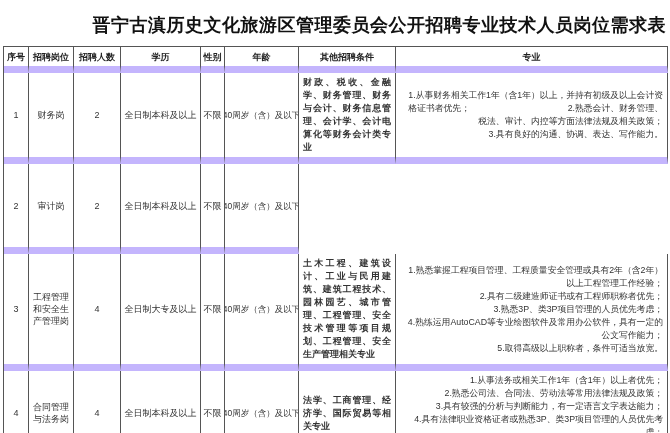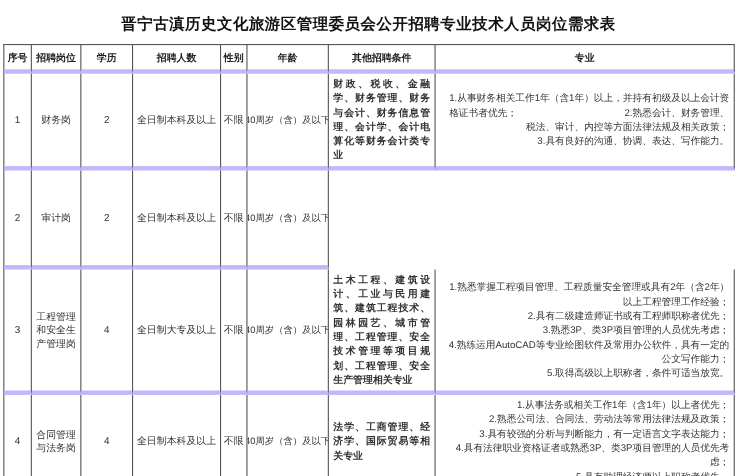--- a/index.html
+++ b/index.html
@@ -4,40 +4,40 @@
 <style>
   html,body{margin:0;padding:0;}
   body{
     width:670px;height:433px;overflow:hidden;background:#ffffff;
     font-family:"Liberation Sans","DejaVu Sans",sans-serif;
     color:#333;
     -webkit-font-smoothing:antialiased;
   }
   .page-title{
     margin:13px 4px 9px 4px;
-    text-align:center;
-    font-size:14px;
+    text-align:right;
+    font-size:18px;
     font-weight:bold;
     color:#111;
     letter-spacing:0.5px;
     white-space:nowrap;
   }
   .table{
     margin-left:3px;
     width:664px;
     border-top:1px solid #555;
     border-left:1px solid #555;
   }
   .row{
     display:grid;
     grid-template-columns:25px 45px 47px 80px 24px 74px 97px 1fr;
   }
   .cell{
     border-right:1px solid #555;
-    border-bottom:4px solid #c4b5fd;
+    border-bottom:7px solid #c4b5fd;
     display:flex;
     align-items:center;
     justify-content:center;
     text-align:center;
     font-size:9px;
     line-height:12px;
     padding:2px 2px;
     box-sizing:border-box;
     overflow:hidden;
   }
@@ -70,22 +70,22 @@
 </head>
 <body>
 
 <div class="page-title">晋宁古滇历史文化旅游区管理委员会公开招聘专业技术人员岗位需求表</div>
 
 <div class="table">
 
   <div class="row header-row">
     <div class="cell">序号</div>
     <div class="cell">招聘岗位</div>
+    <div class="cell">招聘人数</div>
     <div class="cell">学历</div>
-    <div class="cell">招聘人数</div>
     <div class="cell">性别</div>
     <div class="cell">年龄</div>
     <div class="cell">其他招聘条件</div>
     <div class="cell">专业</div>
   </div>
 
   <div class="row r1">
     <div class="cell">1</div>
     <div class="cell">财务岗</div>
     <div class="cell">2</div>

